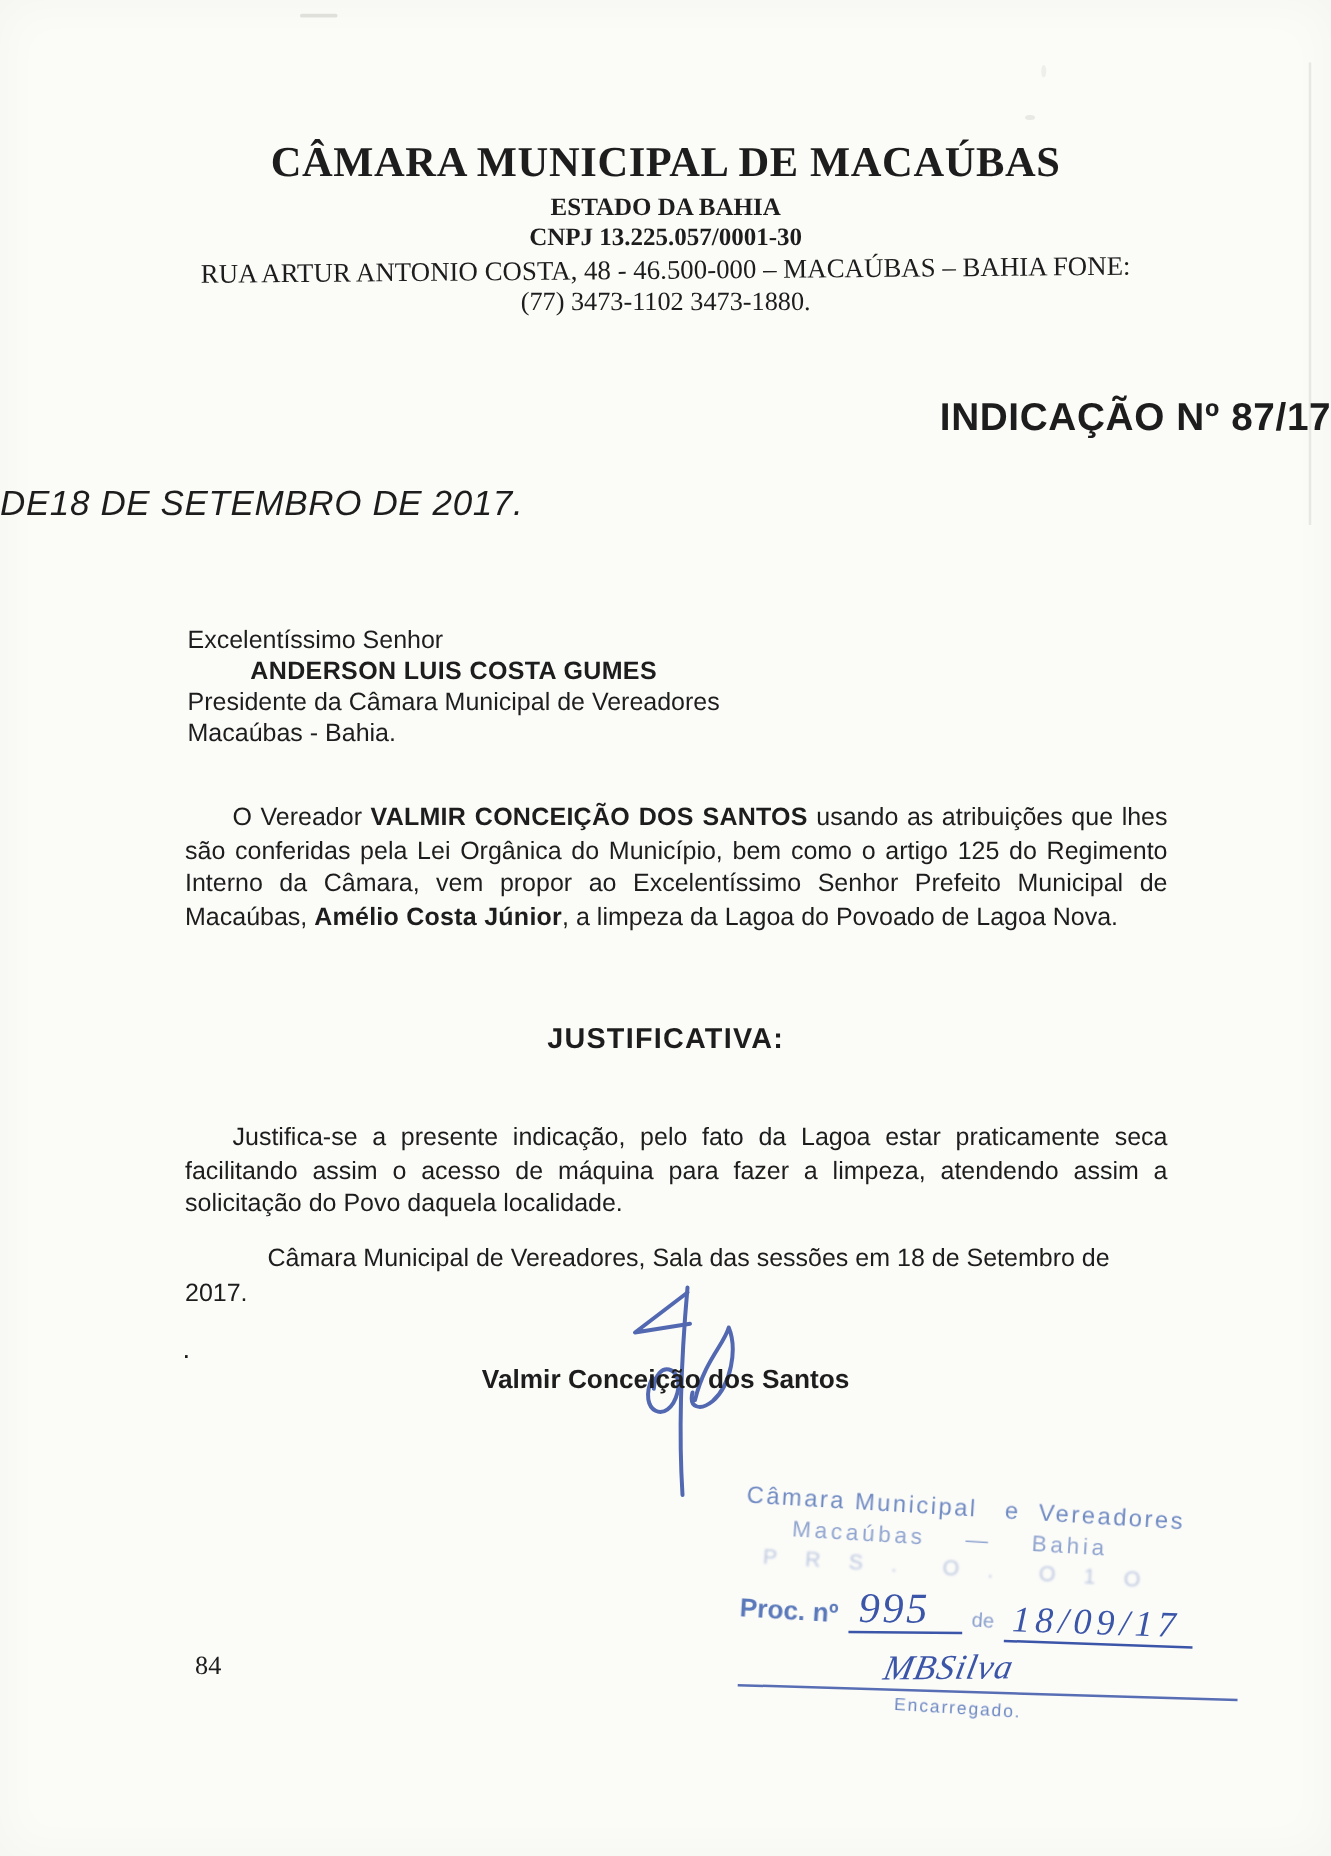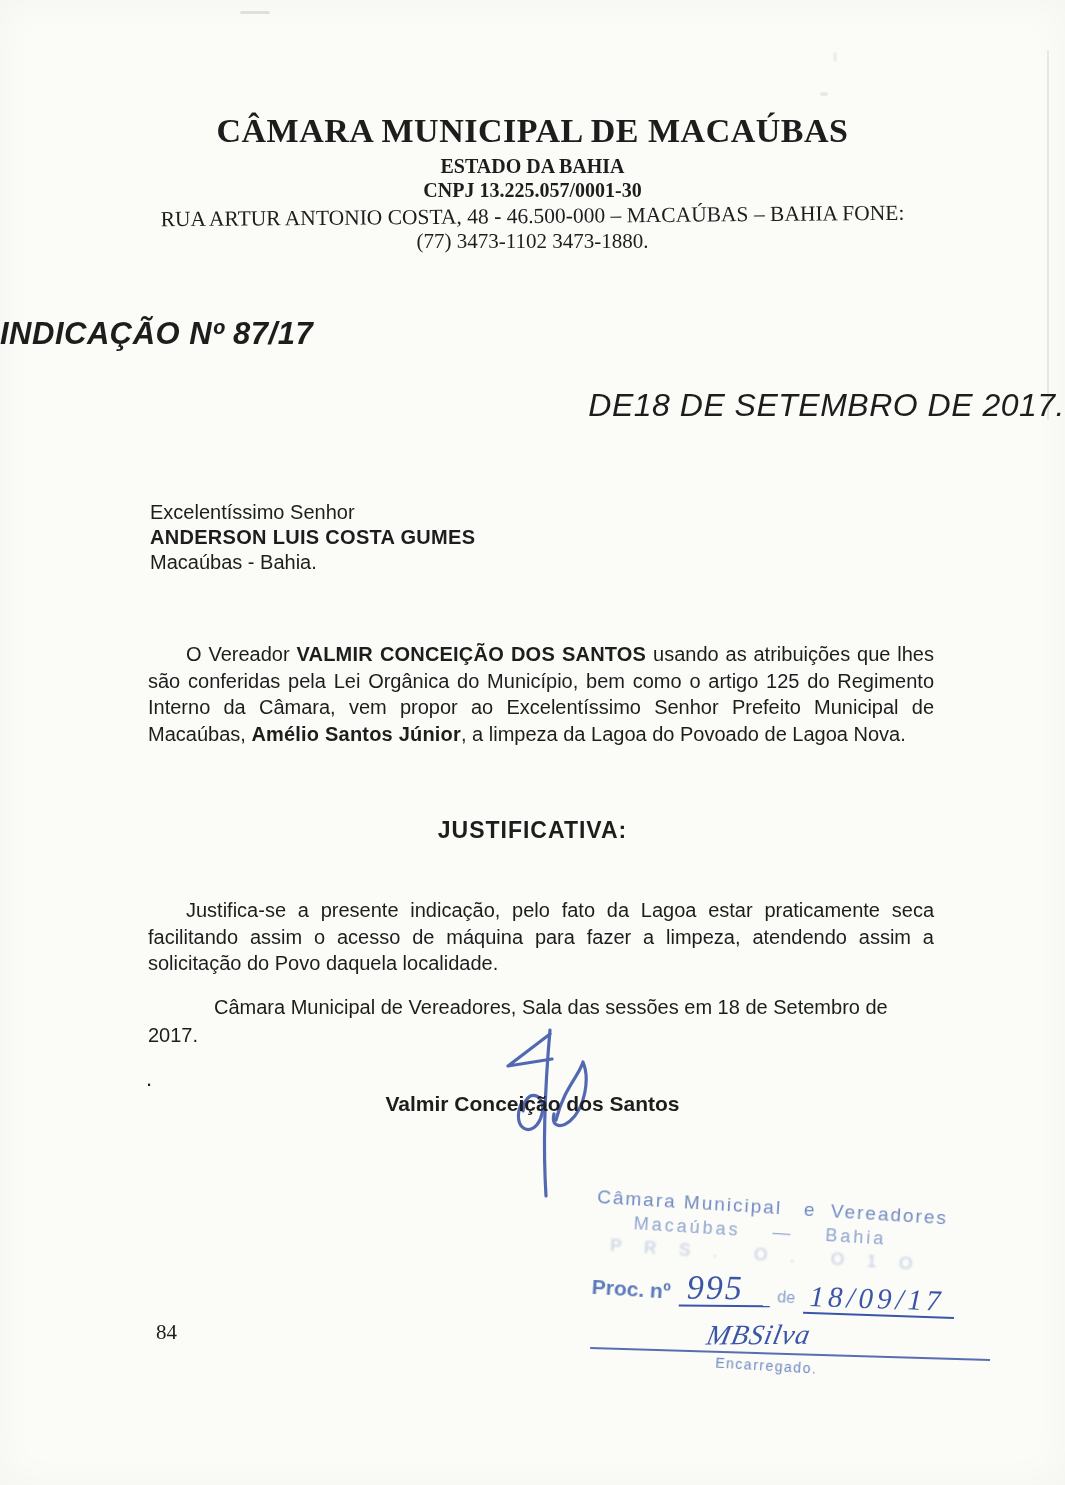--- a/index.html
+++ b/index.html
@@ -27,26 +27,26 @@
     line-height:1.12;
   }
   .org{font-size:34px;font-weight:bold;letter-spacing:.5px;}
   .estado{font-size:20px;font-weight:bold;margin-top:5px;}
   .cnpj{font-size:20px;font-weight:bold;margin-top:2px;}
   .address{font-size:21.5px;margin-top:2px;transform:rotate(-.5deg);}
   .phone{font-size:21px;margin-top:2px;}
   
   .doc-title{
     position:absolute;top:316px;left:0;width:100%;
-    text-align:left;font-size:31px;font-weight:bold;font-style:italic;
+    text-align:right;font-size:31px;font-weight:bold;
     letter-spacing:.5px;
   }
   .doc-date{
     position:absolute;top:387px;left:0;width:100%;
-    text-align:right;font-size:32px;font-style:italic;
+    text-align:left;font-size:28px;font-style:italic;
     letter-spacing:.5px;
   }
   
   .addressee{
     position:absolute;top:500px;left:150px;
     font-size:20px;line-height:25px;
   }
   .addressee .bold{font-weight:bold;letter-spacing:.3px;text-align:center;}
   
   .para{
@@ -158,24 +158,25 @@
     <div class="address">RUA ARTUR ANTONIO COSTA, 48 - 46.500-000 – MACAÚBAS – BAHIA FONE:</div>
     <div class="phone">(77) 3473-1102 3473-1880.</div>
   </div>
 
   <div class="doc-title">INDICAÇÃO Nº 87/17</div>
   <div class="doc-date">DE18 DE SETEMBRO DE 2017.</div>
 
   <div class="addressee">
     <div>Excelentíssimo Senhor</div>
     <div class="bold">ANDERSON LUIS COSTA GUMES</div>
+    <div>Presidente da Câmara Municipal de Vereadores</div>
     <div>Macaúbas - Bahia.</div>
   </div>
 
-  <p class="para p1"><span>O Vereador </span><b>VALMIR CONCEIÇÃO DOS SANTOS</b><span> usando as atribuições que lhes são conferidas pela Lei Orgânica do Município, bem como o artigo 125 do Regimento Interno da Câmara, vem propor ao Excelentíssimo Senhor Prefeito Municipal de Macaúbas, </span><b>Amélio Santos Júnior</b><span>, a limpeza da Lagoa do Povoado de Lagoa Nova.</span></p>
+  <p class="para p1"><span>O Vereador </span><b>VALMIR CONCEIÇÃO DOS SANTOS</b><span> usando as atribuições que lhes são conferidas pela Lei Orgânica do Município, bem como o artigo 125 do Regimento Interno da Câmara, vem propor ao Excelentíssimo Senhor Prefeito Municipal de Macaúbas, </span><b>Amélio Costa Júnior</b><span>, a limpeza da Lagoa do Povoado de Lagoa Nova.</span></p>
 
   <div class="just-head">JUSTIFICATIVA:</div>
   <p class="para p2">Justifica-se a presente indicação, pelo fato da Lagoa estar praticamente seca facilitando assim o acesso de máquina para fazer a limpeza, atendendo assim a solicitação do Povo daquela localidade.</p>
 
   <div class="closing">
     <div class="l1">Câmara Municipal de Vereadores, Sala das sessões em 18 de Setembro de</div>
     <div class="l2">2017.</div>
   </div>
   <div class="stray-dot">.</div>
 

